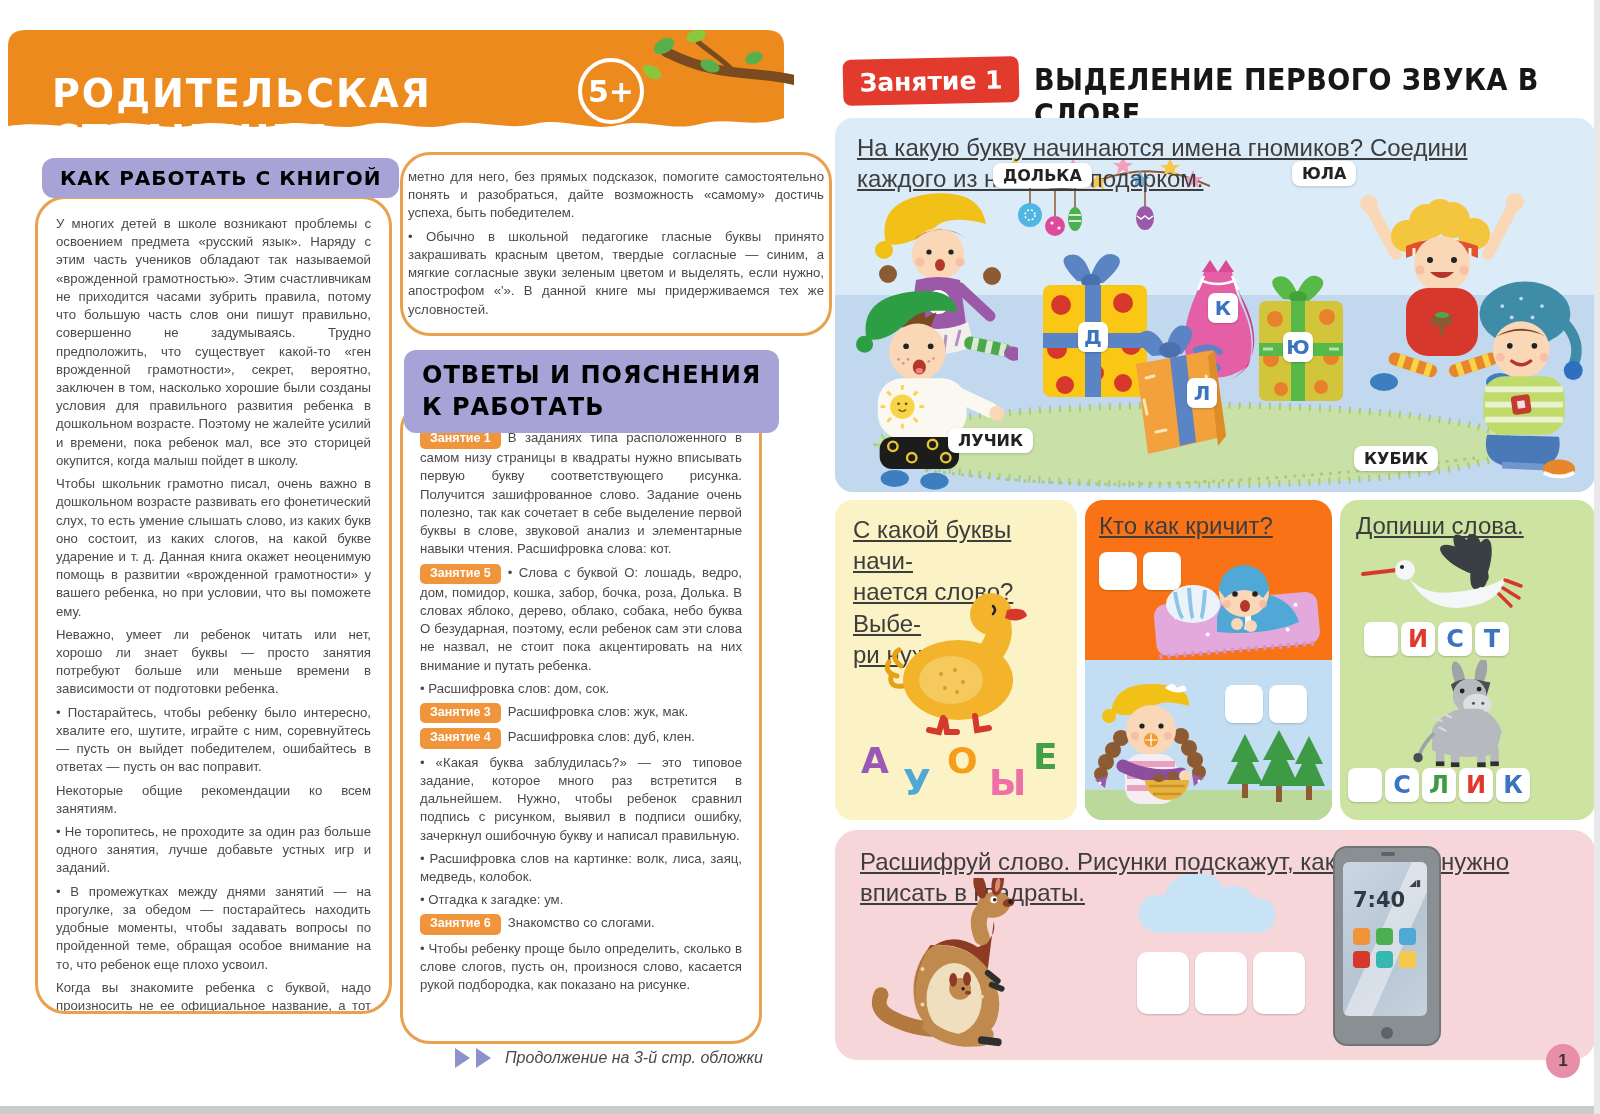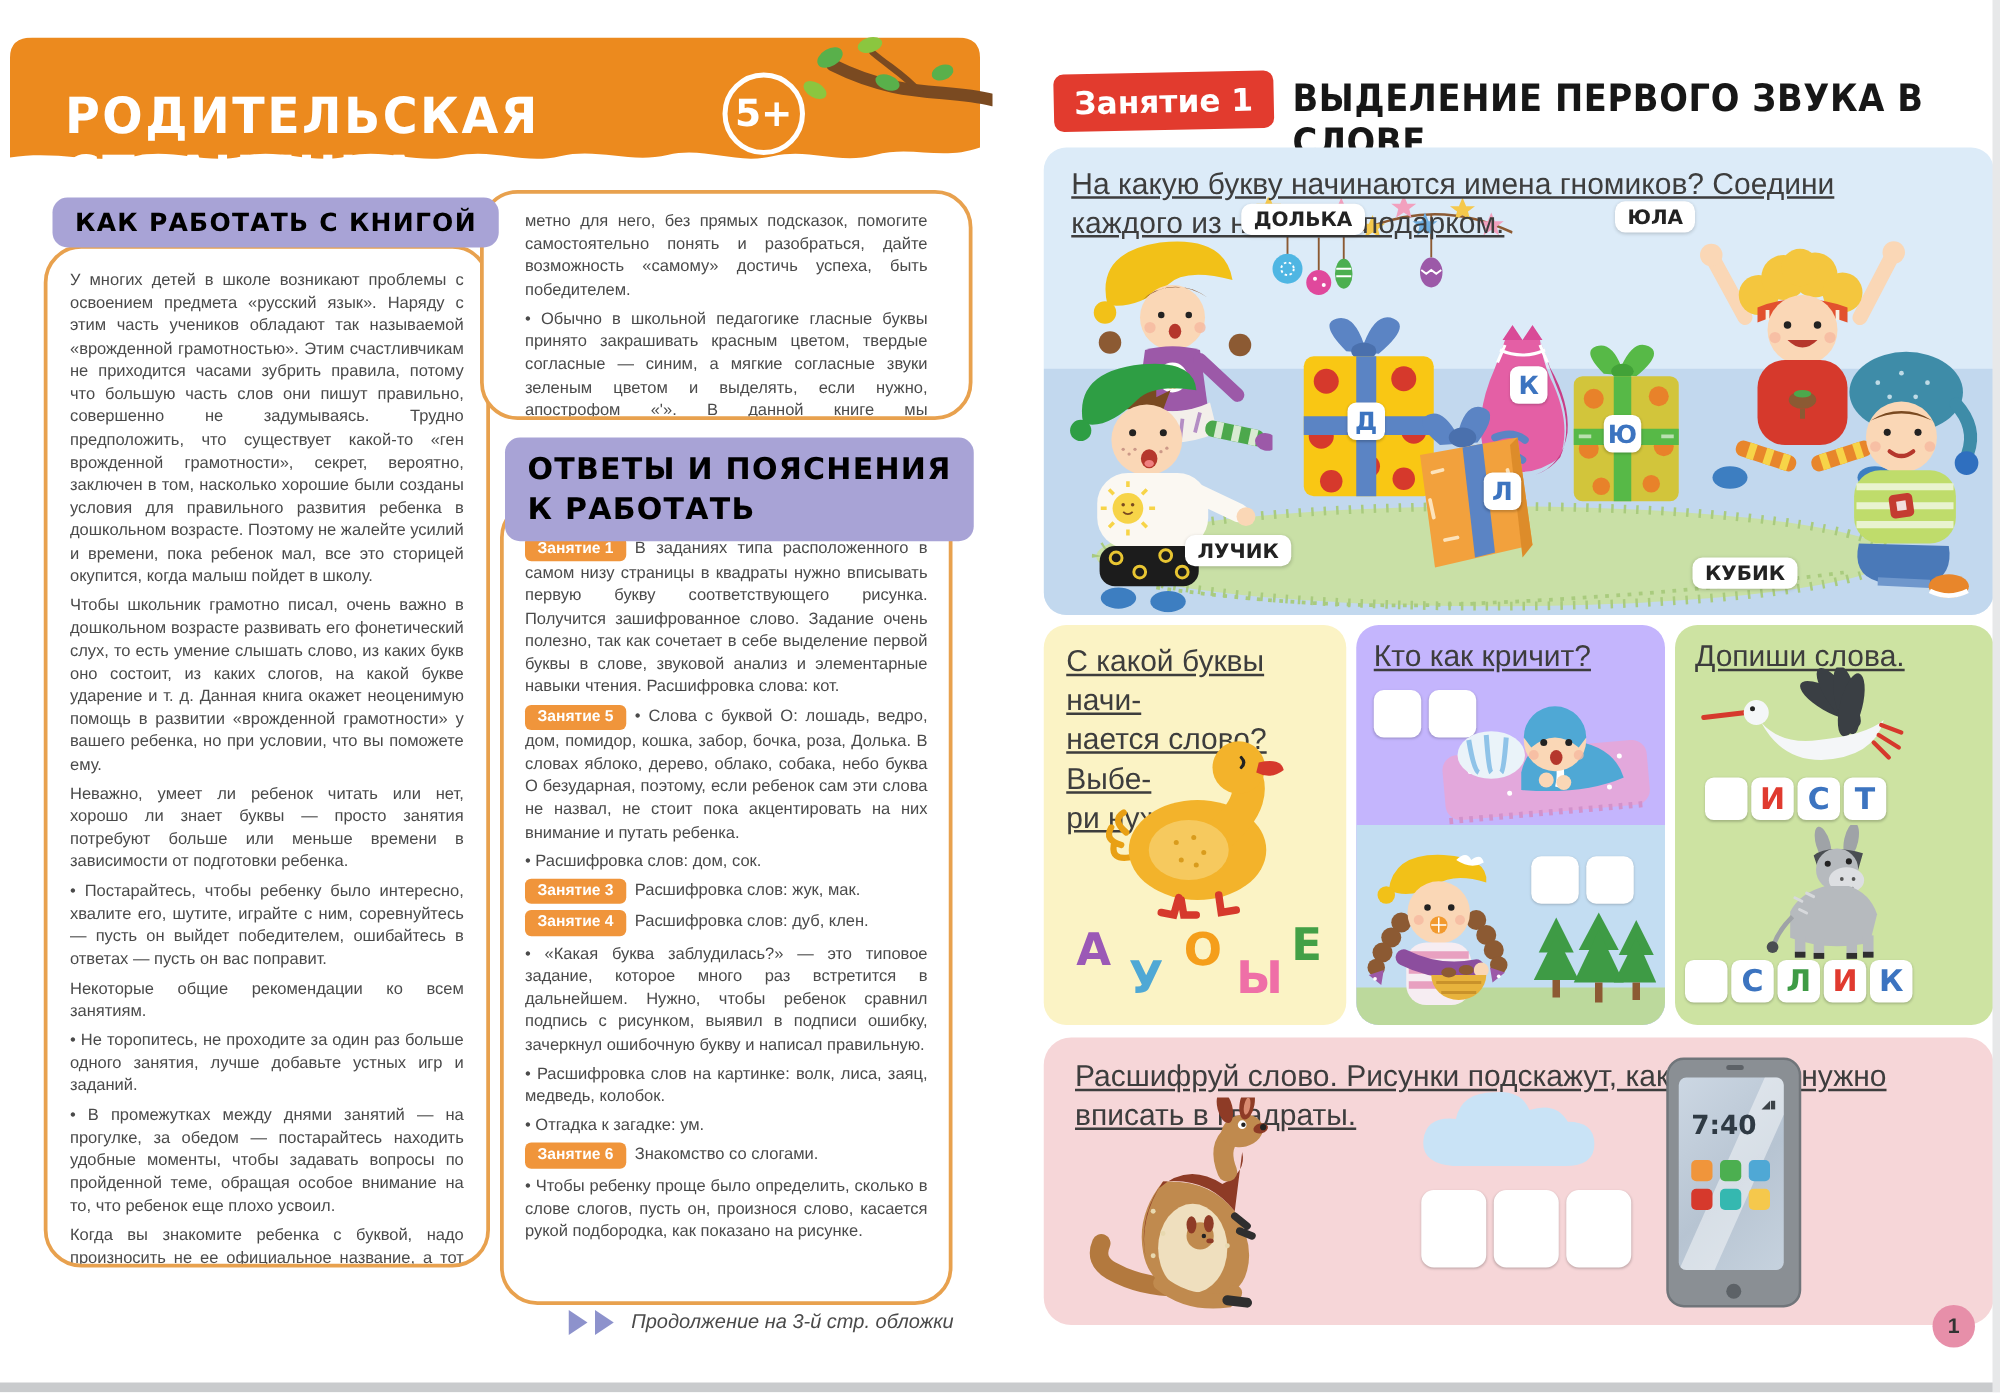--- a/index.html
+++ b/index.html
@@ -18,21 +18,21 @@
              display:flex;align-items:center;justify-content:center;}
   .branch{left:636px;top:28px;width:158px;height:108px;}
 
   .badge-purple{background:#a8a3d6;color:#000000;font-family:"DejaVu Sans",sans-serif;font-weight:bold;
                 border-radius:12px;z-index:5;}
   .badge-howto{left:42px;top:158px;padding:8px 18px;font-size:20px;letter-spacing:1px;}
   .badge-answers{left:404px;top:350px;padding:9px 18px;font-size:24px;letter-spacing:1px;line-height:1.35;}
 
   .txt-box{background:#fff;border:3.5px solid #e8a14e;border-radius:30px;overflow:hidden;}
   .box-left{left:35px;top:196px;width:357px;height:818px;padding:16px 18px 10px 18px;box-sizing:border-box;}
-  .box-rt{left:384px;top:152px;width:394px;height:184px;padding:13px 33px;box-sizing:border-box;}
+  .box-rt{left:400px;top:152px;width:432px;height:184px;padding:13px 5px;box-sizing:border-box;}
   .box-rb{left:400px;top:400px;width:362px;height:644px;padding:26px 17px 10px 17px;box-sizing:border-box;}
   .body-p{margin:0 0 5px 0;font-size:13.2px;line-height:1.38;text-align:justify;color:#4a4a4a;}
   .lesson-chip{display:inline-block;background:#f0953b;color:#fff;font-weight:bold;font-size:12.5px;
                padding:1px 10px 2px;border-radius:5px;margin-right:7px;vertical-align:baseline;}
   .footer-note{left:455px;top:1048px;display:flex;align-items:center;gap:6px;}
   .tri{width:0;height:0;border-top:10px solid transparent;border-bottom:10px solid transparent;
        border-left:15px solid #8d92cc;}
   .footer-text{font-style:italic;font-size:16px;color:#4a4a4a;margin-left:8px;}
 
   
@@ -49,21 +49,21 @@
   .gn-prompt{left:22px;top:14px;width:700px;}
   .name-label{background:#fff;border-radius:8px;padding:3px 10px;font-family:"DejaVu Sans",sans-serif;
               font-weight:bold;font-size:16px;color:#222;box-shadow:0 1px 3px rgba(0,0,0,.18);z-index:8;}
   .tile{background:#fff;border-radius:7px;box-shadow:0 1px 2px rgba(0,0,0,.2);display:flex;
         align-items:center;justify-content:center;font-family:"DejaVu Sans",sans-serif;font-weight:bold;}
   .gift-tile{width:30px;height:30px;font-size:20px;color:#3c74c0;z-index:7;}
 
   .card-duck{left:835px;top:500px;width:242px;height:320px;background:#fbf3c5;}
   .vowel{position:absolute;font-family:"DejaVu Sans",sans-serif;font-weight:bold;font-size:36px;}
 
-  .card-cry{left:1085px;top:500px;width:247px;height:320px;background:#c4b5fd;}
+  .card-cry{left:1085px;top:500px;width:247px;height:320px;background:#f97316;}
   .cry-bottom{left:0;top:160px;width:247px;height:160px;background:#c3ddf2;}
   .cry-grass{left:0;top:290px;width:247px;height:30px;background:#bcd99c;}
   .sq{background:#fff;border-radius:8px;box-shadow:0 1px 2px rgba(0,0,0,.18);}
 
   .card-complete{left:1340px;top:500px;width:255px;height:320px;background:#cde3a2;}
   .word-row{display:flex;gap:3px;}
   .word-tile{width:34px;height:34px;font-size:24px;}
 
   .card-decode{left:835px;top:830px;width:760px;height:230px;background:#f6d6d8;border-radius:22px;}
   .decode-sq{width:52px;height:62px;border-radius:10px;}

